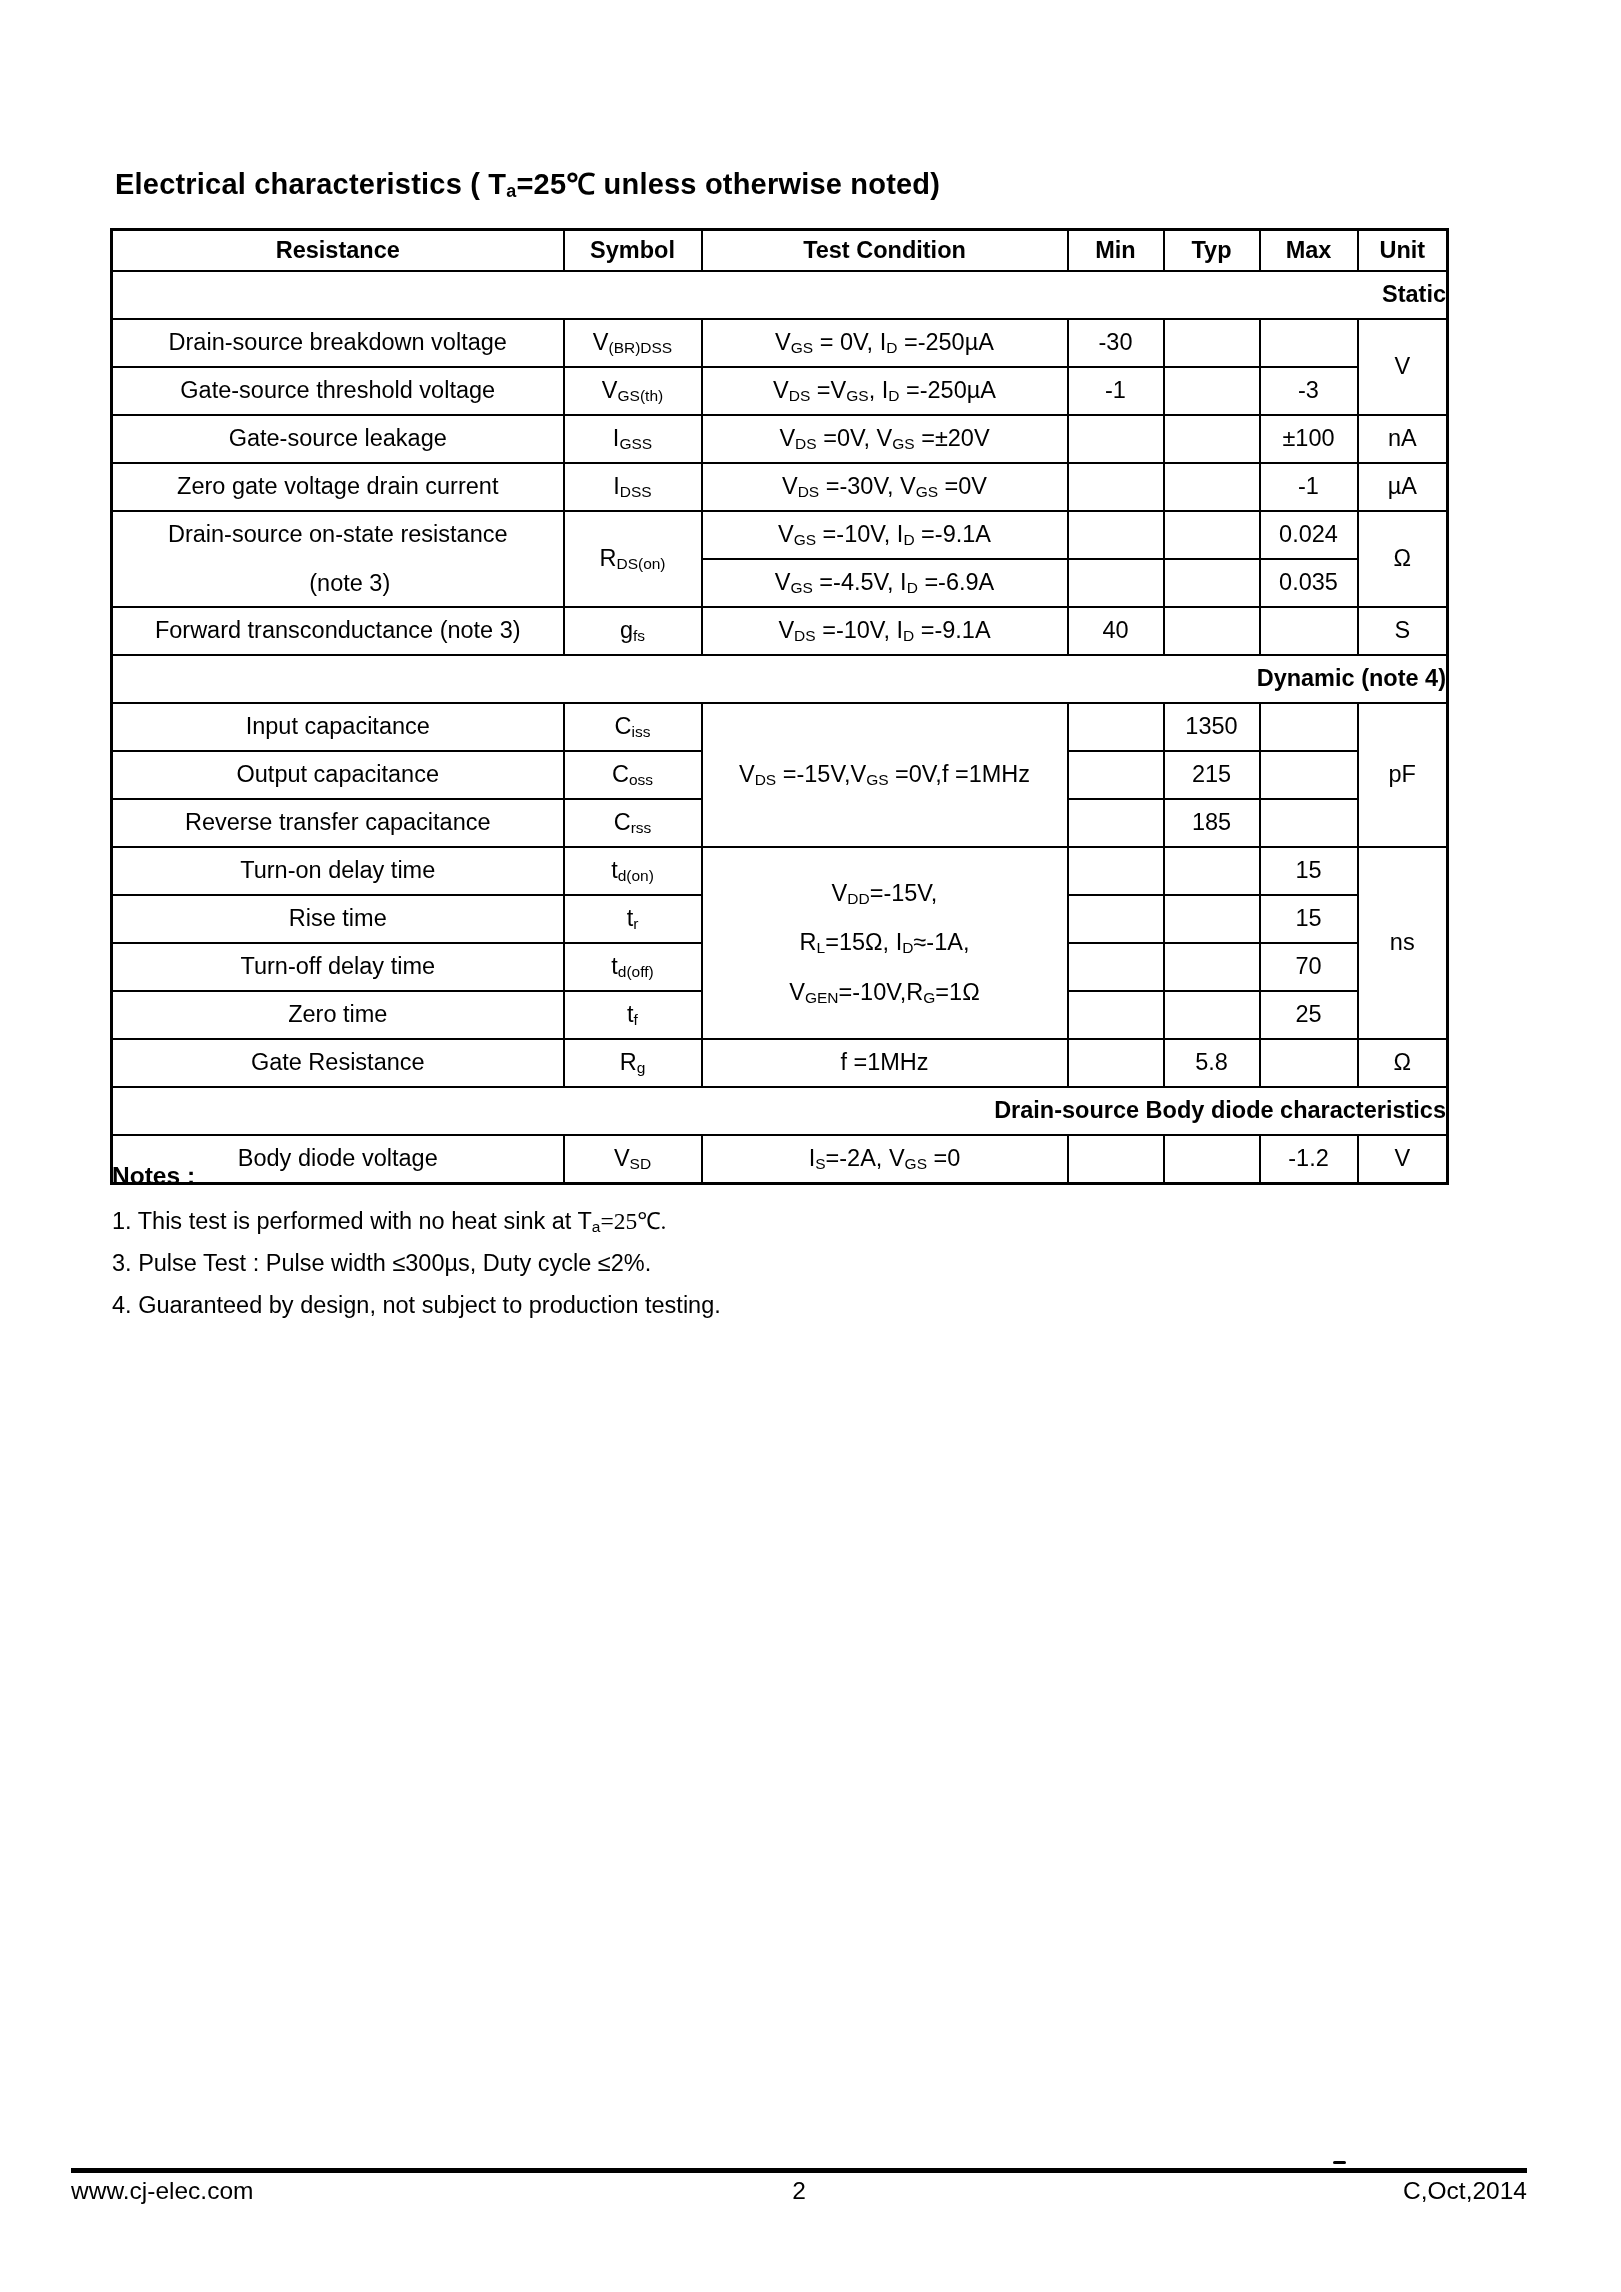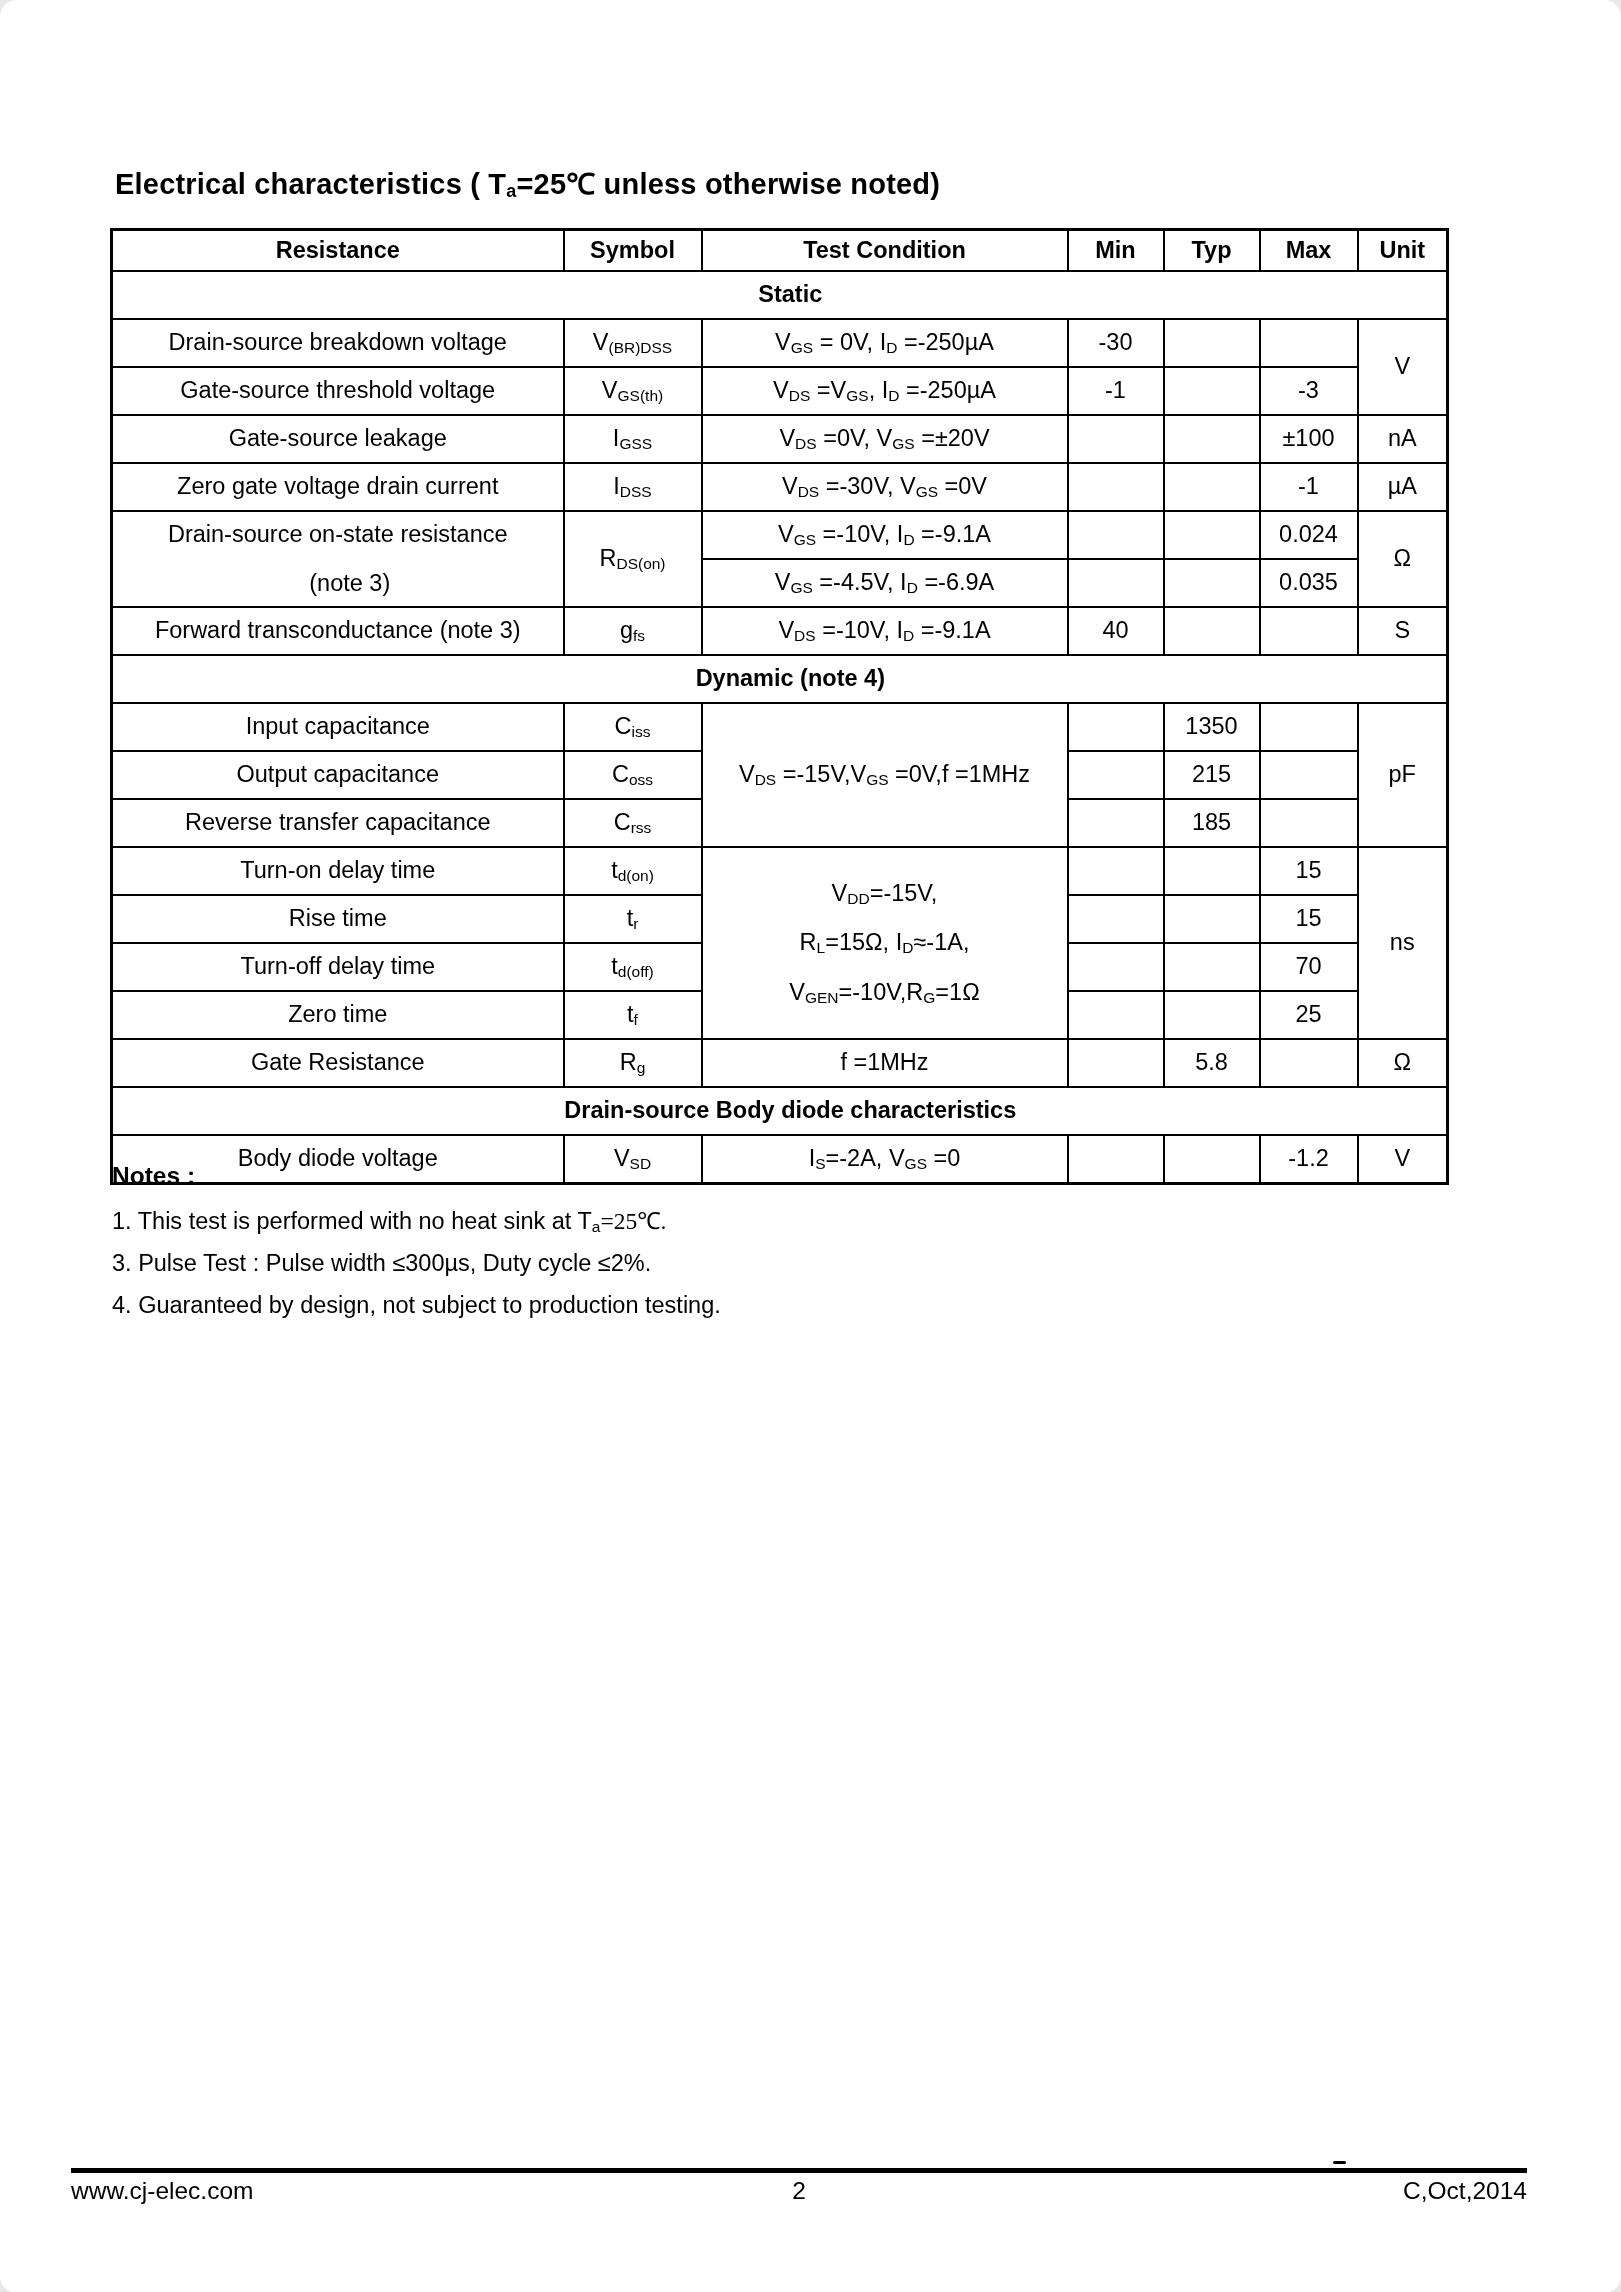--- a/index.html
+++ b/index.html
@@ -1,21 +1,20 @@
 <!DOCTYPE html>
 <html><head>
 <meta charset="utf-8">
 <style>
   html,body { margin:0; padding:0; background:#e8e8e8; }
   .page {
     position:relative; width:1621px; height:2293px; margin:0 auto;
     background:#ffffff; color:#000;
     font-family:"Liberation Sans", sans-serif;
     overflow:hidden;
-    border-radius:17px;
   }
   .page-title {
     position:absolute; left:115px; top:163px; margin:0;
     font-size:29px; font-weight:bold; letter-spacing:0.2px; white-space:nowrap;
   }
   .page-title sub { font-size:0.62em; }
 
   table.ec {
     position:absolute; left:110px; top:228px; width:1336px;
     border-collapse:collapse; table-layout:fixed;
@@ -24,21 +23,21 @@
   table.ec th, table.ec td {
     border:solid #000; border-width:2px 2.9px;
     font-size:23.5px; line-height:1.15; padding:0;
     height:46px; vertical-align:middle; text-align:center;
     overflow:hidden; white-space:nowrap;
   }
   table.ec thead th { height:39px; font-weight:bold; }
   td.bb, th.bb { border-bottom-width:4.9px; }
   td.left { text-align:left; padding-left:23.5px; }
   td.cond { text-align:left; padding-left:17.6px; }
-  tr.section td { text-align:center; padding-left:21.6px; font-weight:bold; }
+  tr.section td { text-align:right; padding-left:21.6px; font-weight:bold; }
   sub { font-size:0.66em; vertical-align:-0.18em; line-height:0; }
   .serif { font-family:"Liberation Serif", serif; }
   .two-line div + div { margin-top:21.6px;margin-left:24px; }
   .multi-line div + div { margin-top:22.5px; }
 
   .notes { position:absolute; left:112px; top:1162px; }
   .notes-heading { font-size:24.5px; font-weight:bold; margin-bottom:9.8px; }
   .note-line { font-size:23.5px; line-height:42px; white-space:nowrap; }
 
   .footer-rule { position:absolute; left:71px; top:2168px; width:1456px; height:4.9px; background:#000; }

